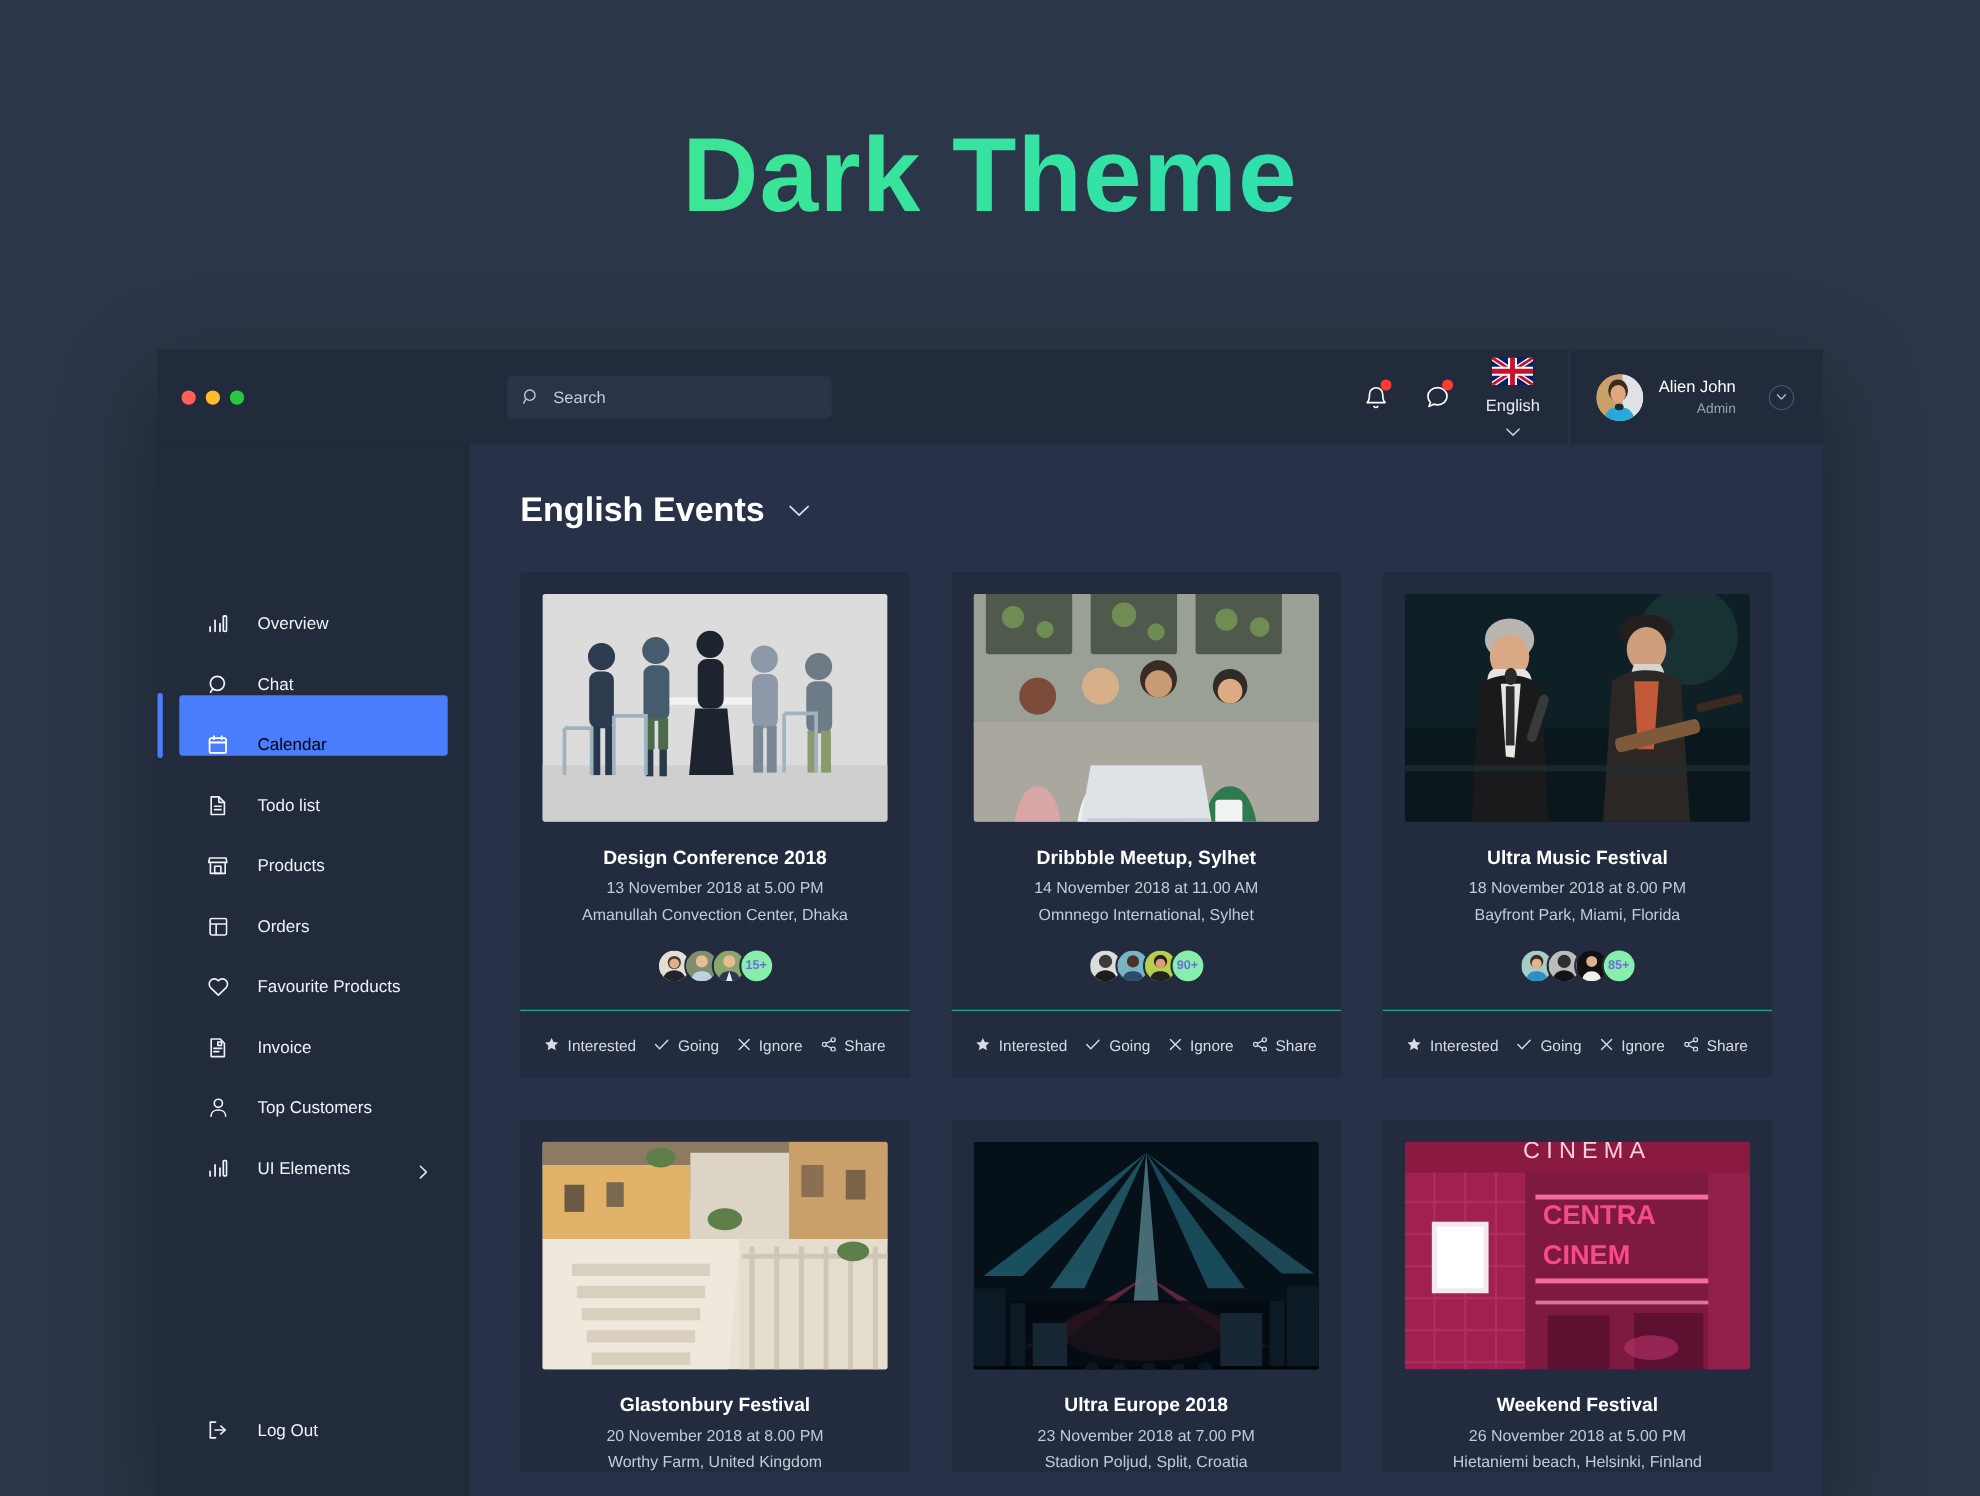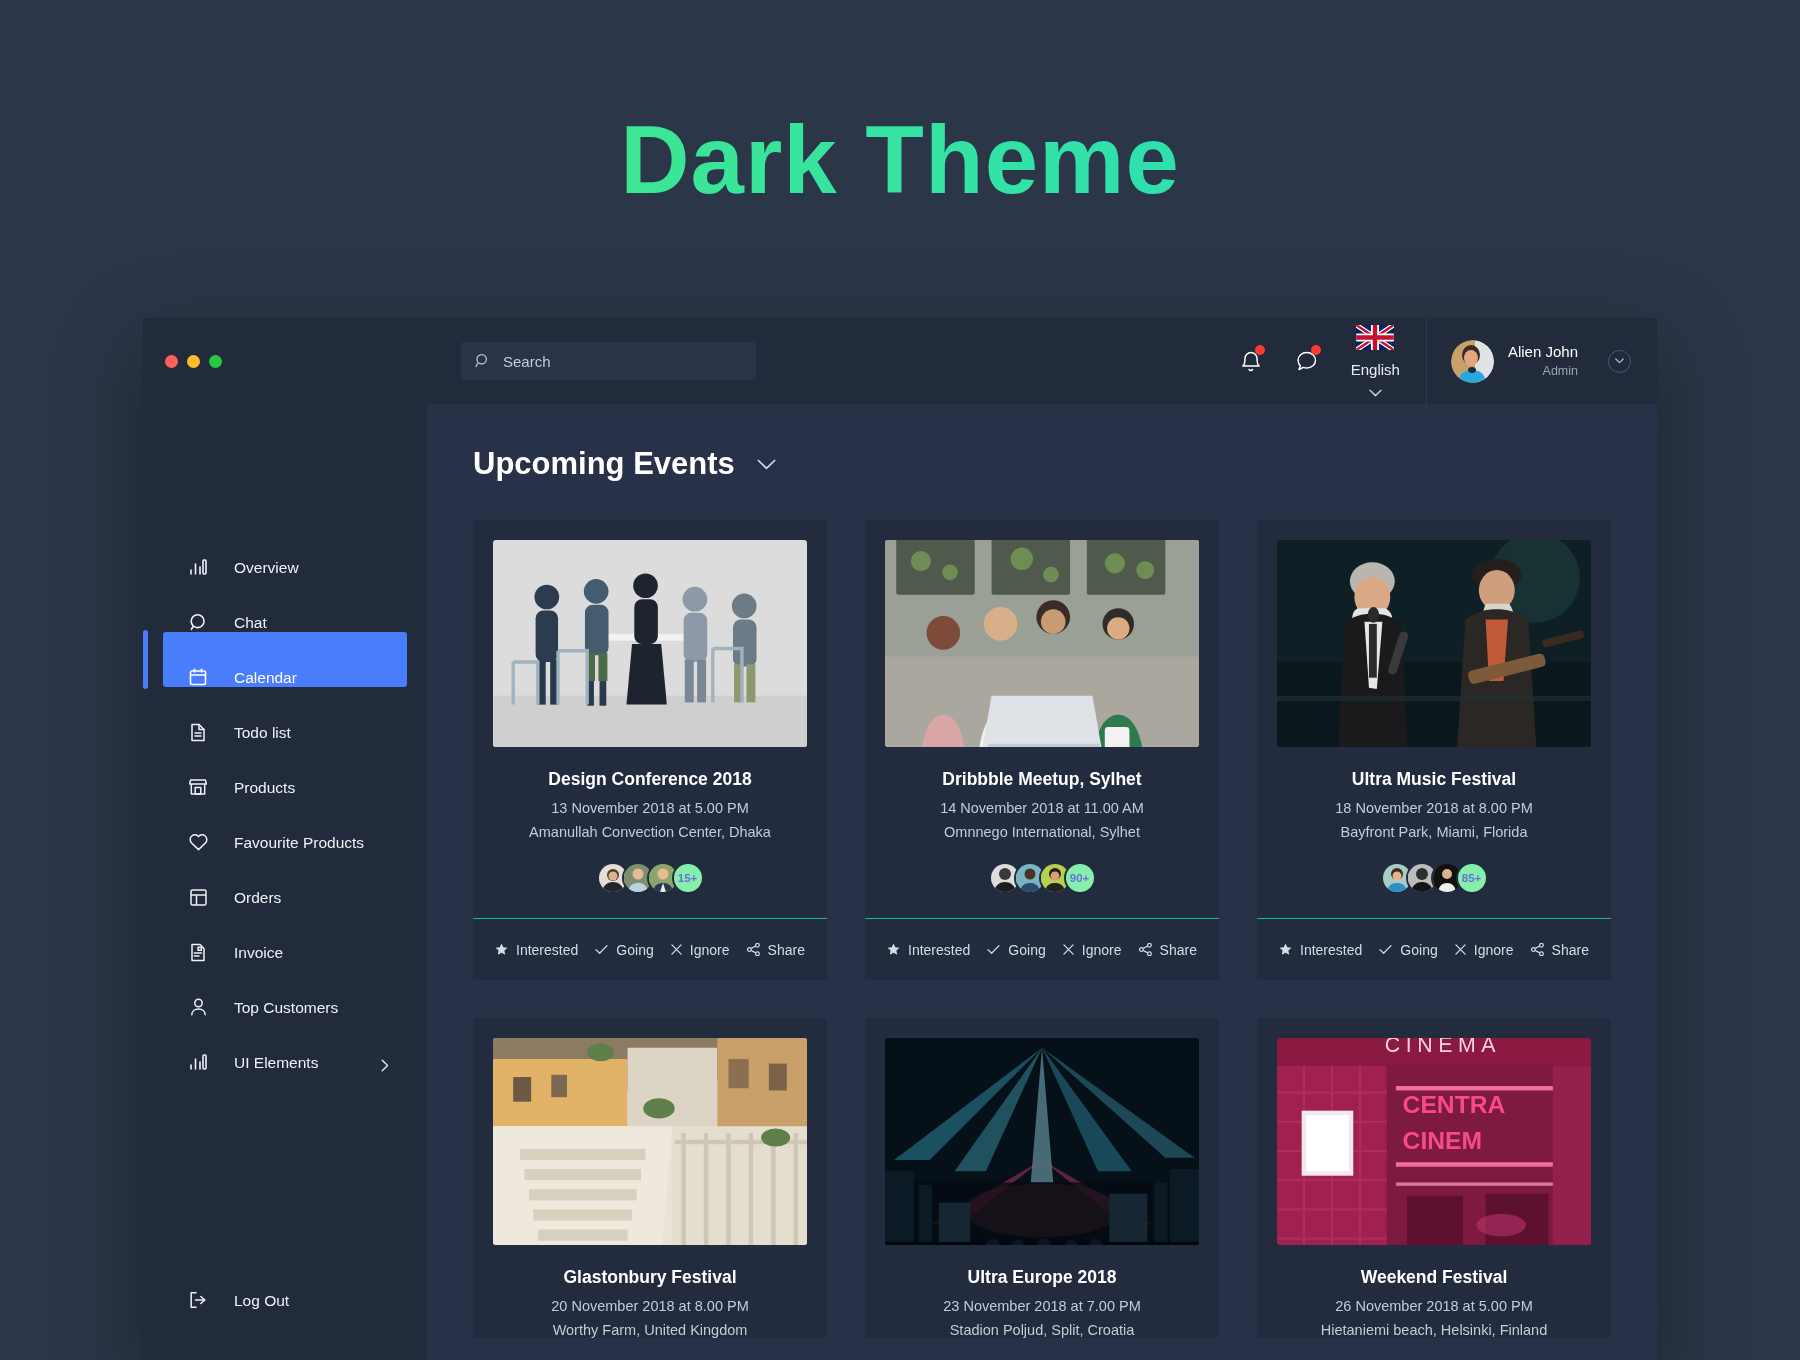--- a/index.html
+++ b/index.html
@@ -181,21 +181,21 @@
     width: 20px; height: 20px;
     display: flex; align-items: center; justify-content: center;
     flex-shrink: 0;
   }
   .nav-item.active {
     background: #4a7dfc;
     margin-left: 20px;
     margin-right: 20px;
     padding-left: 25px;
     border-radius: 3px;
-    color: #ffffff;
+    color: #000000;
   }
   .nav-item.active::before {
     content: "";
     position: absolute;
     left: -20px; top: -2px;
     width: 5px; height: 59px;
     background: #4a7dfc;
     border-radius: 3px;
   }
   .nav-spacer { flex: 1; }
@@ -462,36 +462,36 @@
             <path d="M1.6 2h14.8l1 4H0.6z"></path>
               <path d="M2.3 6v10h13.4V6"></path>
             <rect x="6.2" y="9.5" width="5.6" height="6.5"></rect>
           </svg>
         </span>
         <span>Products</span>
       </div>
 
       <div class="nav-item">
         <span class="nav-icon">
-          <svg width="19" height="17" viewBox="0 0 19 17" fill="none" stroke="#eef2f7" stroke-width="1.5" stroke-linejoin="round">
-            <path d="M9.5 15.6 2.6 9c-2-2-1.9-5.2.2-7a4.6 4.6 0 0 1 6.7.6 4.6 4.6 0 0 1 6.7-.6c2.1 1.8 2.2 5 .2 7z"></path>
-          </svg>
-        </span>
-        <span>Favourite Products</span>
-      </div>
-
-      <div class="nav-item">
-        <span class="nav-icon">
           <svg width="17" height="17" viewBox="0 0 17 17" fill="none" stroke="#eef2f7" stroke-width="1.5">
             <rect x="1" y="1" width="15" height="15" rx="1.5"></rect>
             <line x1="1" y1="6" x2="16" y2="6"></line>
               <line x1="6.5" y1="6" x2="6.5" y2="16"></line>
           </svg>
         </span>
         <span>Orders</span>
+      </div>
+
+      <div class="nav-item">
+        <span class="nav-icon">
+          <svg width="19" height="17" viewBox="0 0 19 17" fill="none" stroke="#eef2f7" stroke-width="1.5" stroke-linejoin="round">
+            <path d="M9.5 15.6 2.6 9c-2-2-1.9-5.2.2-7a4.6 4.6 0 0 1 6.7.6 4.6 4.6 0 0 1 6.7-.6c2.1 1.8 2.2 5 .2 7z"></path>
+          </svg>
+        </span>
+        <span>Favourite Products</span>
       </div>
 
       <div class="nav-item">
         <span class="nav-icon">
           <svg width="16" height="19" viewBox="0 0 16 19" fill="none" stroke="#eef2f7" stroke-width="1.5" stroke-linejoin="round" stroke-linecap="round">
             <path d="M2 1.5h8l4 4v12H2z"></path>
               <rect x="8" y="4.3" width="3.4" height="3"></rect>
             <line x1="4.3" y1="10" x2="11.5" y2="10"></line>
               <line x1="4.3" y1="13" x2="9" y2="13"></line>
           </svg>
@@ -537,21 +537,21 @@
           </svg>
         </span>
         <span>Log Out</span>
       </div>
 
     </div>
 
     <div class="content">
 
       <div class="page-head">
-        <span class="page-title">Upcoming Events</span>
+        <span class="page-title">English Events</span>
         <span class="page-caret">
           <svg width="19" height="11" viewBox="0 0 19 11" fill="none" stroke="#d4dbe5" stroke-width="1.7" stroke-linecap="round" stroke-linejoin="round">
               <path d="M1.4 1.5 9.5 9.3 17.6 1.5"></path>
             </svg>
         </span>
       </div>
 
       <div class="cards-grid">
 
         <div class="card">

